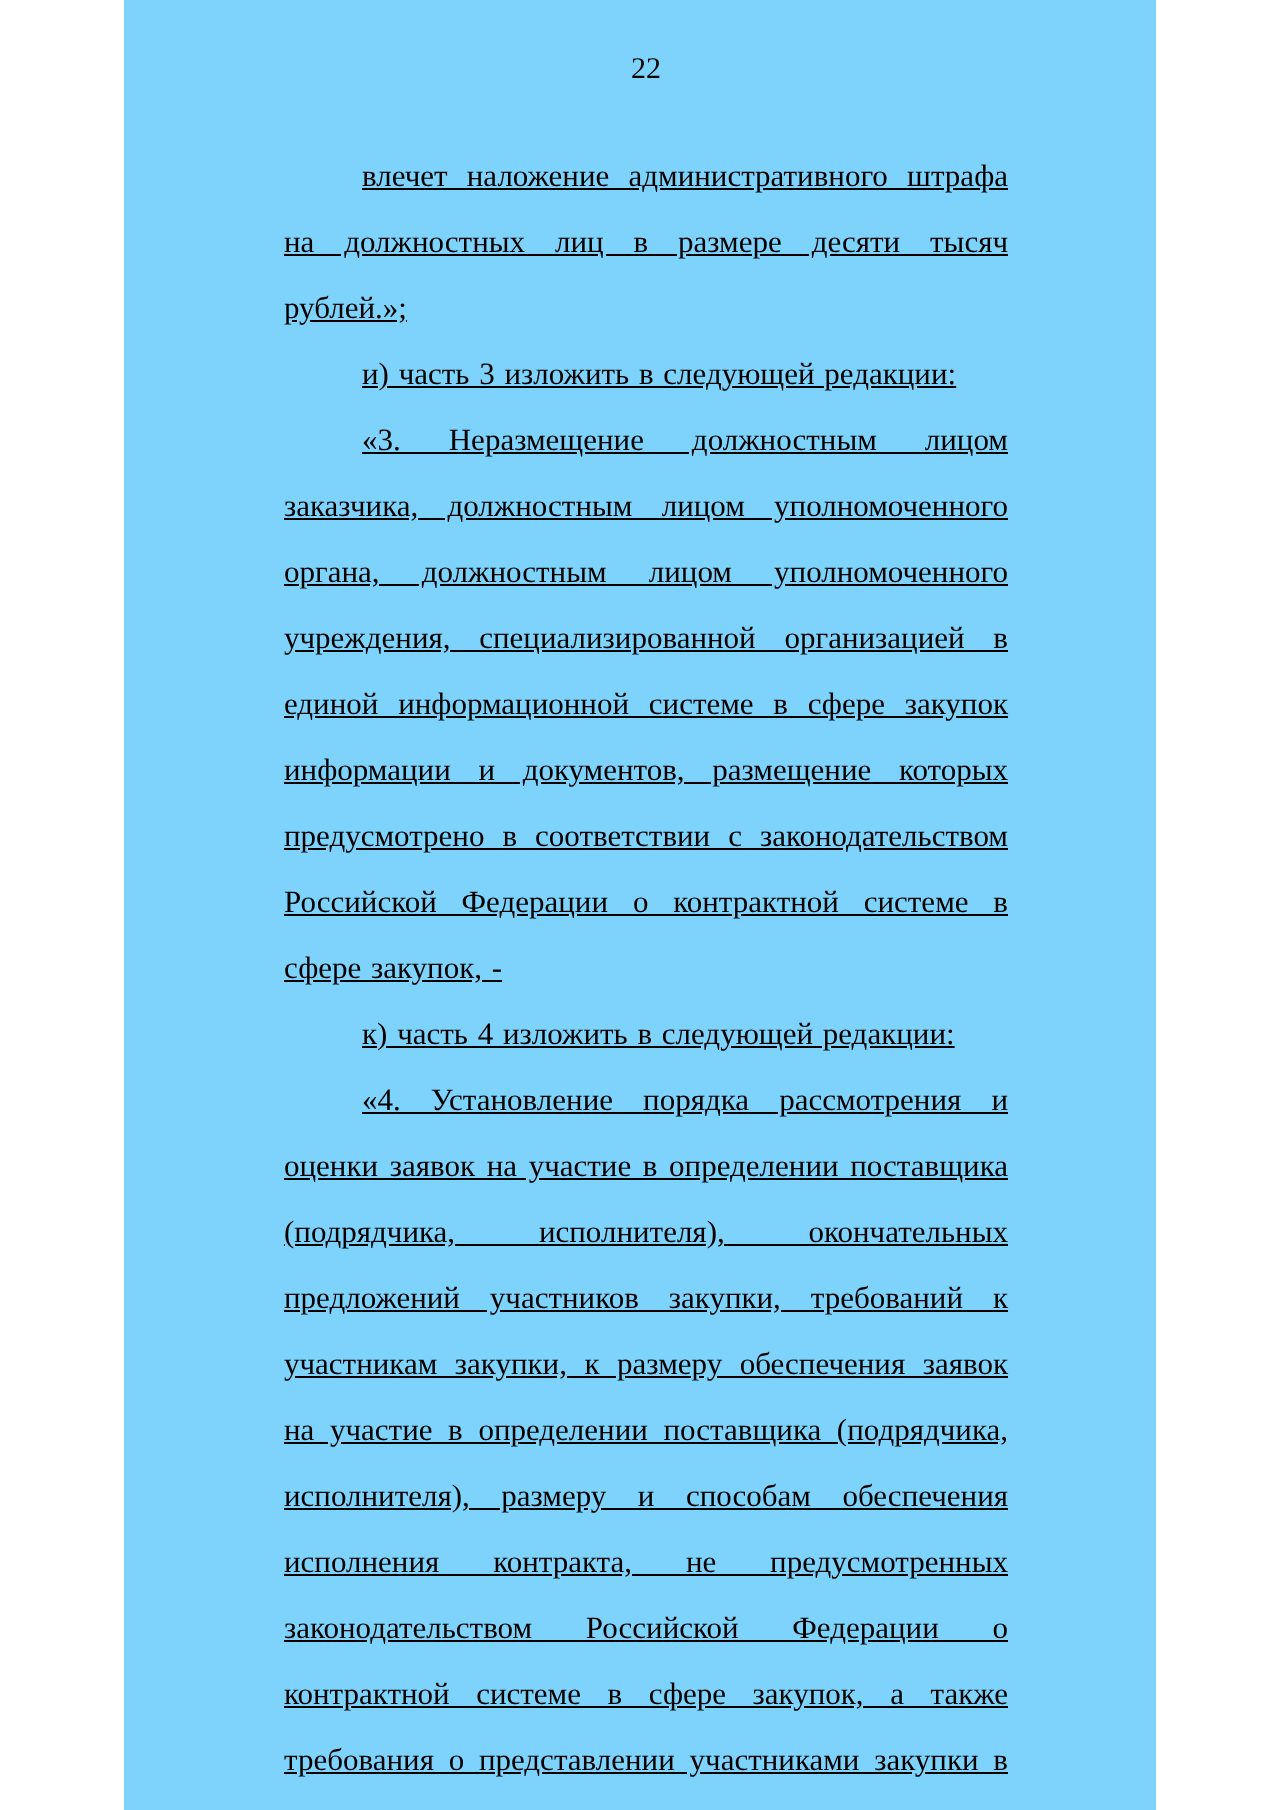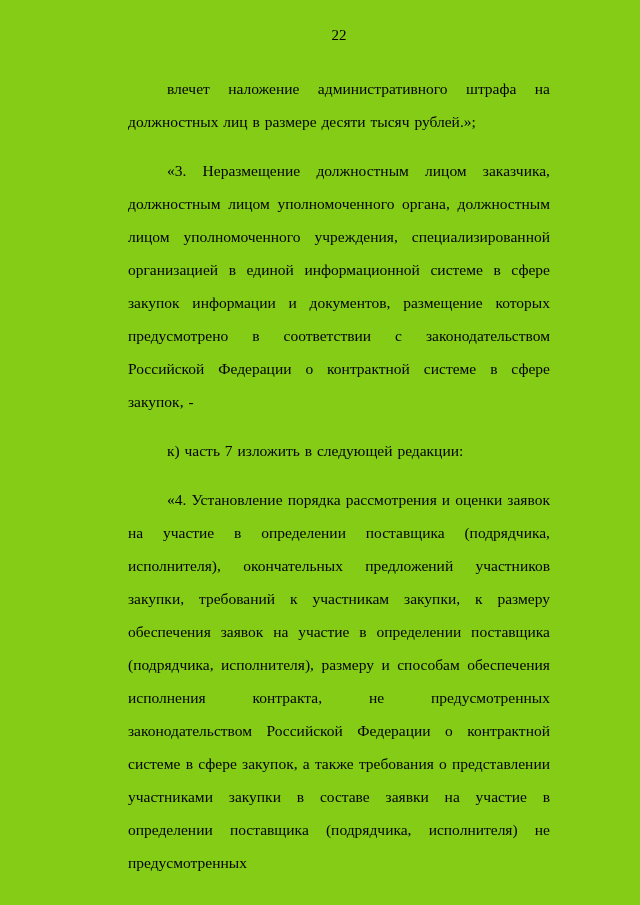--- a/index.html
+++ b/index.html
@@ -2,50 +2,52 @@
 <html><head>
 <meta charset="utf-8">
 <style>
   html, body {
     margin: 0;
     padding: 0;
     background: #ffffff;
   }
   .page {
     position: relative;
-    width: 640px;
+    width: 516px;
     height: 905px;
     margin: 0 auto;
-    background: #84cc16;
+    background: #7dd3fc;
     box-sizing: border-box;
-    padding: 26px 74px 0 112px;
+    padding: 26px 74px 0 80px;
     font-family: "Liberation Serif", "DejaVu Serif", serif;
     color: #000000;
     overflow: hidden;
   }
   .page-number {
     text-align: center;
     font-size: 15px;
     line-height: 18px;
     margin: 0 0 28px 0;
   }
   .body-text p {
-    margin: 16px;
+    margin: 0;
     font-size: 15.5px;
     line-height: 33px;
     text-align: justify;
     text-indent: 39px;
     word-spacing: 1px;
+    text-decoration: underline;
   }
 </style>
 </head>
 <body>
 
 <div class="page">
   <div class="page-number">22</div>
 
   <div class="body-text">
     <p>влечет наложение административного штрафа на должностных лиц в размере десяти тысяч рублей.»;</p>
+    <p>и) часть 3 изложить в следующей редакции:</p>
     <p>«3. Неразмещение должностным лицом заказчика, должностным лицом уполномоченного органа, должностным лицом уполномоченного учреждения, специализированной организацией в единой информационной системе в сфере закупок информации и документов, размещение которых предусмотрено в соответствии с законодательством Российской Федерации о контрактной системе в сфере закупок, -</p>
-    <p>к) часть 7 изложить в следующей редакции:</p>
+    <p>к) часть 4 изложить в следующей редакции:</p>
     <p>«4. Установление порядка рассмотрения и оценки заявок на участие в определении поставщика (подрядчика, исполнителя), окончательных предложений участников закупки, требований к участникам закупки, к размеру обеспечения заявок на участие в определении поставщика (подрядчика, исполнителя), размеру и способам обеспечения исполнения контракта, не предусмотренных законодательством Российской Федерации о контрактной системе в сфере закупок, а также требования о представлении участниками закупки в составе заявки на участие в определении поставщика (подрядчика, исполнителя) не предусмотренных</p>
   </div>
 </div>
 
 </body></html>

